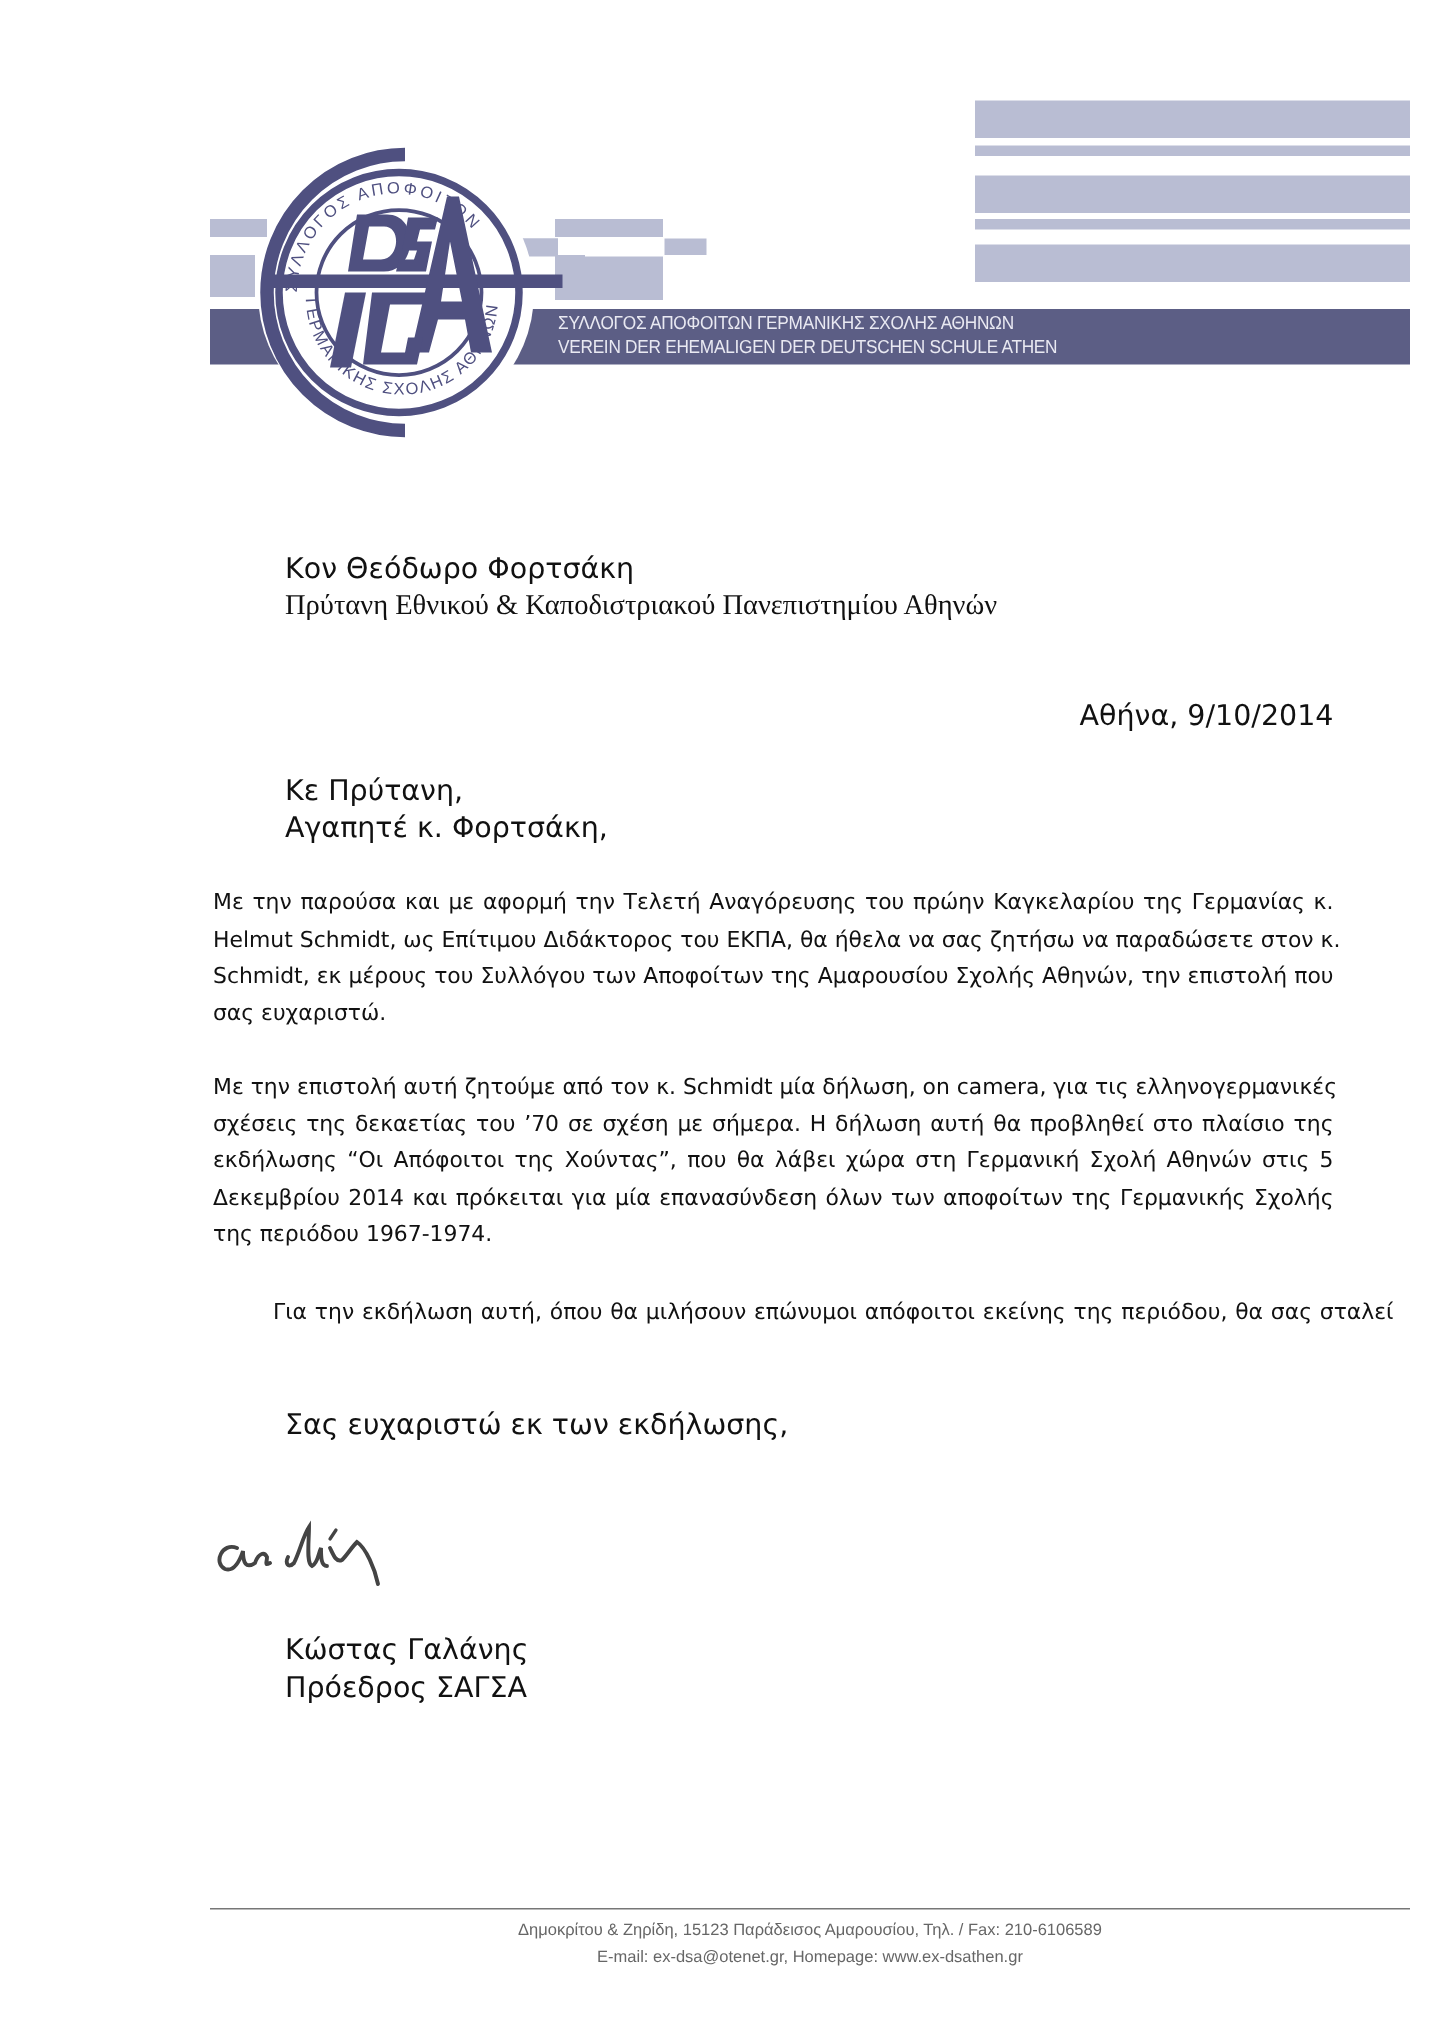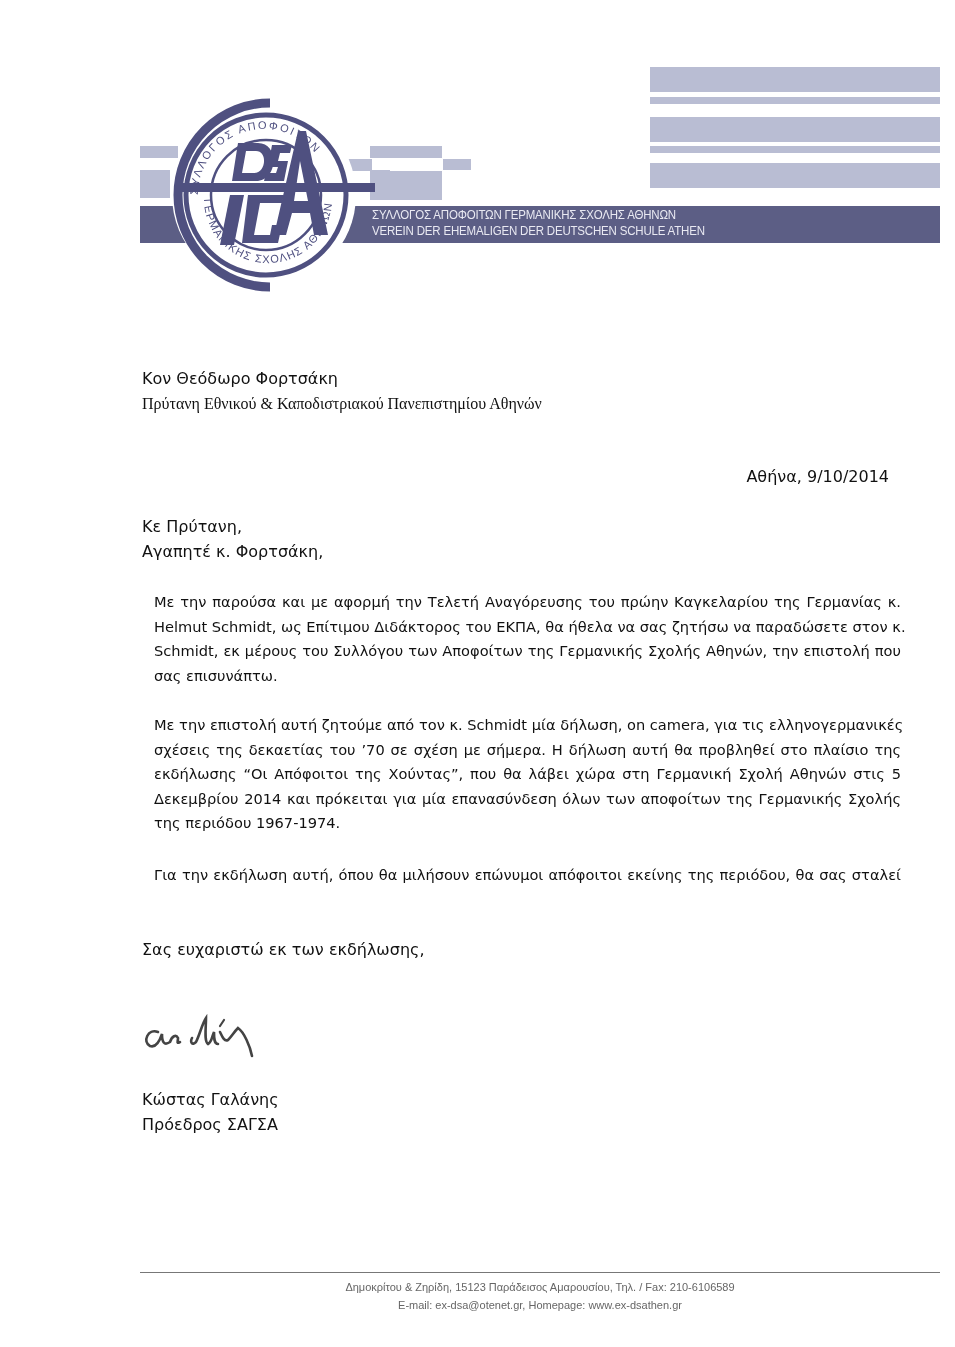--- a/index.html
+++ b/index.html
@@ -4,22 +4,22 @@
 <style>
   html, body { margin: 0; padding: 0; background: #ffffff; }
   body { width: 955px; height: 1347px; position: relative; overflow: hidden;
          font-family: "DejaVu Sans", "Liberation Sans", sans-serif; color: #111; }
   .abs { position: absolute; }
   .stripe { position: absolute; background: #b9bdd3; }
   .band { position: absolute; left: 140px; top: 206px; width: 800px; height: 37px; background: #5c5e85; }
   .band-text { position: absolute; left: 372px; color: #e9e9f2; font-family: "Liberation Sans", sans-serif;
                font-size: 12.5px; letter-spacing: -0.2px; white-space: nowrap; transform: scaleX(0.92); transform-origin: left; }
   .logo { position: absolute; left: 160px; top: 95px; width: 215px; height: 200px; }
-  .text { position: absolute; font-size: 16px; line-height: 24.5px; white-space: nowrap; }
-  .para { position: absolute; left: 154px; width: 747px; font-size: 14.6px; line-height: 24.6px; text-align: justify; }
+  .text { position: absolute; font-size: 19px; line-height: 24.5px; white-space: nowrap; margin-left: 48px; }
+  .para { position: absolute; left: 142px; width: 747px; font-size: 14.6px; line-height: 24.6px; text-align: justify; }
   .para .line { display: block; text-align: justify; text-align-last: justify; white-space: nowrap; }
   .para .line.last { text-align-last: left; }
   .footer-rule { position: absolute; left: 140px; top: 1272px; width: 800px; height: 1px; background: #777; }
   .footer-line { position: absolute; left: 140px; width: 800px; text-align: center; font-family: "Liberation Sans", sans-serif;
                  font-size: 11px; color: #666; }
 </style>
 </head>
 <body>
 
 <div>
@@ -85,33 +85,33 @@
 <div class="text" style="left:142px;top:392px;font-family:Liberation Serif, serif;">Πρύτανη Εθνικού &amp; Καποδιστριακού Πανεπιστημίου Αθηνών</div>
 
 <div class="text" style="right:66px;top:465px;">Αθήνα, 9/10/2014</div>
 
 <div class="text" style="left:142px;top:515px;">Κε Πρύτανη,</div>
 <div class="text" style="left:142px;top:540px;">Αγαπητέ κ. Φορτσάκη,</div>
 
 <div class="para" style="top:590px;">
   <span class="line">Με την παρούσα και με αφορμή την Τελετή Αναγόρευσης του πρώην Καγκελαρίου της Γερμανίας κ.</span>
   <span class="line">Helmut Schmidt, ως Επίτιμου Διδάκτορος του ΕΚΠΑ, θα ήθελα να σας ζητήσω να παραδώσετε στον κ.</span>
-  <span class="line">Schmidt, εκ μέρους του Συλλόγου των Αποφοίτων της Γερμανικής Σχολής Αθηνών, την επιστολή που</span>
-  <span class="line last">σας επισυνάπτω.</span>
+  <span class="line">Schmidt, εκ μέρους του Συλλόγου των Αποφοίτων της Αμαρουσίου Σχολής Αθηνών, την επιστολή που</span>
+  <span class="line last">σας ευχαριστώ.</span>
 </div>
 
 <div class="para" style="top:713px;">
   <span class="line">Με την επιστολή αυτή ζητούμε από τον κ. Schmidt μία δήλωση, on camera, για τις ελληνογερμανικές</span>
   <span class="line">σχέσεις της δεκαετίας του ’70 σε σχέση με σήμερα. Η δήλωση αυτή θα προβληθεί στο πλαίσιο της</span>
   <span class="line">εκδήλωσης “Οι Απόφοιτοι της Χούντας”, που θα λάβει χώρα στη Γερμανική Σχολή Αθηνών στις 5</span>
   <span class="line">Δεκεμβρίου 2014 και πρόκειται για μία επανασύνδεση όλων των αποφοίτων της Γερμανικής Σχολής</span>
   <span class="line last">της περιόδου 1967-1974.</span>
 </div>
 
-<div class="para" style="top:863px;">
+<div class="para" style="top:863px;margin-left:40px;">
   <span class="line">Για την εκδήλωση αυτή, όπου θα μιλήσουν επώνυμοι απόφοιτοι εκείνης της περιόδου, θα σας σταλεί</span>
 </div>
 
 <div class="text" style="left:142px;top:938px;">Σας ευχαριστώ εκ των εκδήλωσης,</div>
 
 <svg class="abs" style="left:140px;top:1012px;" width="125" height="55" viewBox="0 0 125 55">
   <path d="M 18 20 C 8 16 2 30 10 34 C 16 36 20 28 22 22 C 22 30 24 34 30 30 C 32 24 36 22 38 26 C 38 30 36 32 40 30" fill="none" stroke="#444" stroke-width="2.6" stroke-linecap="round"></path>
   <path d="M 52 26 C 50 30 52 34 56 30 C 60 22 62 12 66 6 C 66 16 64 30 68 32 C 72 30 72 24 74 20 C 74 26 74 32 78 32" fill="none" stroke="#444" stroke-width="2.6" stroke-linecap="round"></path>
   <path d="M 80 20 C 82 24 84 30 88 28 C 92 24 94 20 98 16 C 104 20 110 34 112 44" fill="none" stroke="#444" stroke-width="2.6" stroke-linecap="round"></path>
   <path d="M 80 14 L 84 8" fill="none" stroke="#444" stroke-width="2.2" stroke-linecap="round"></path>

